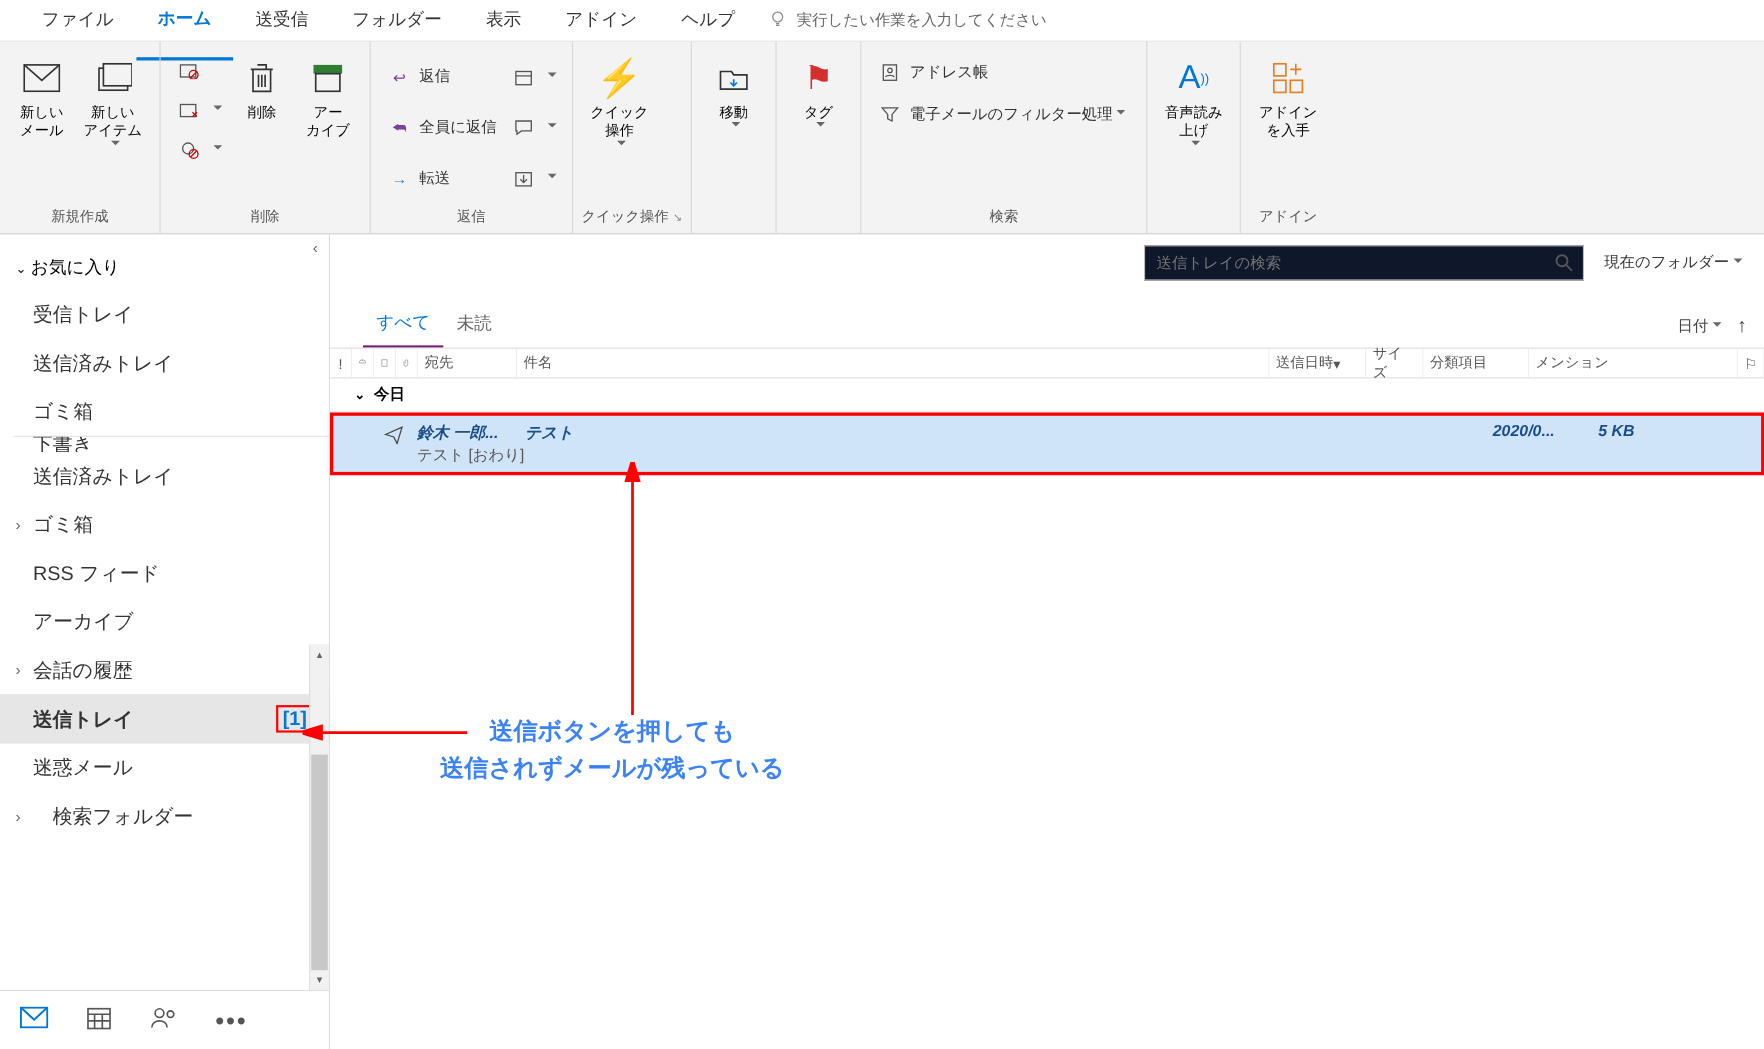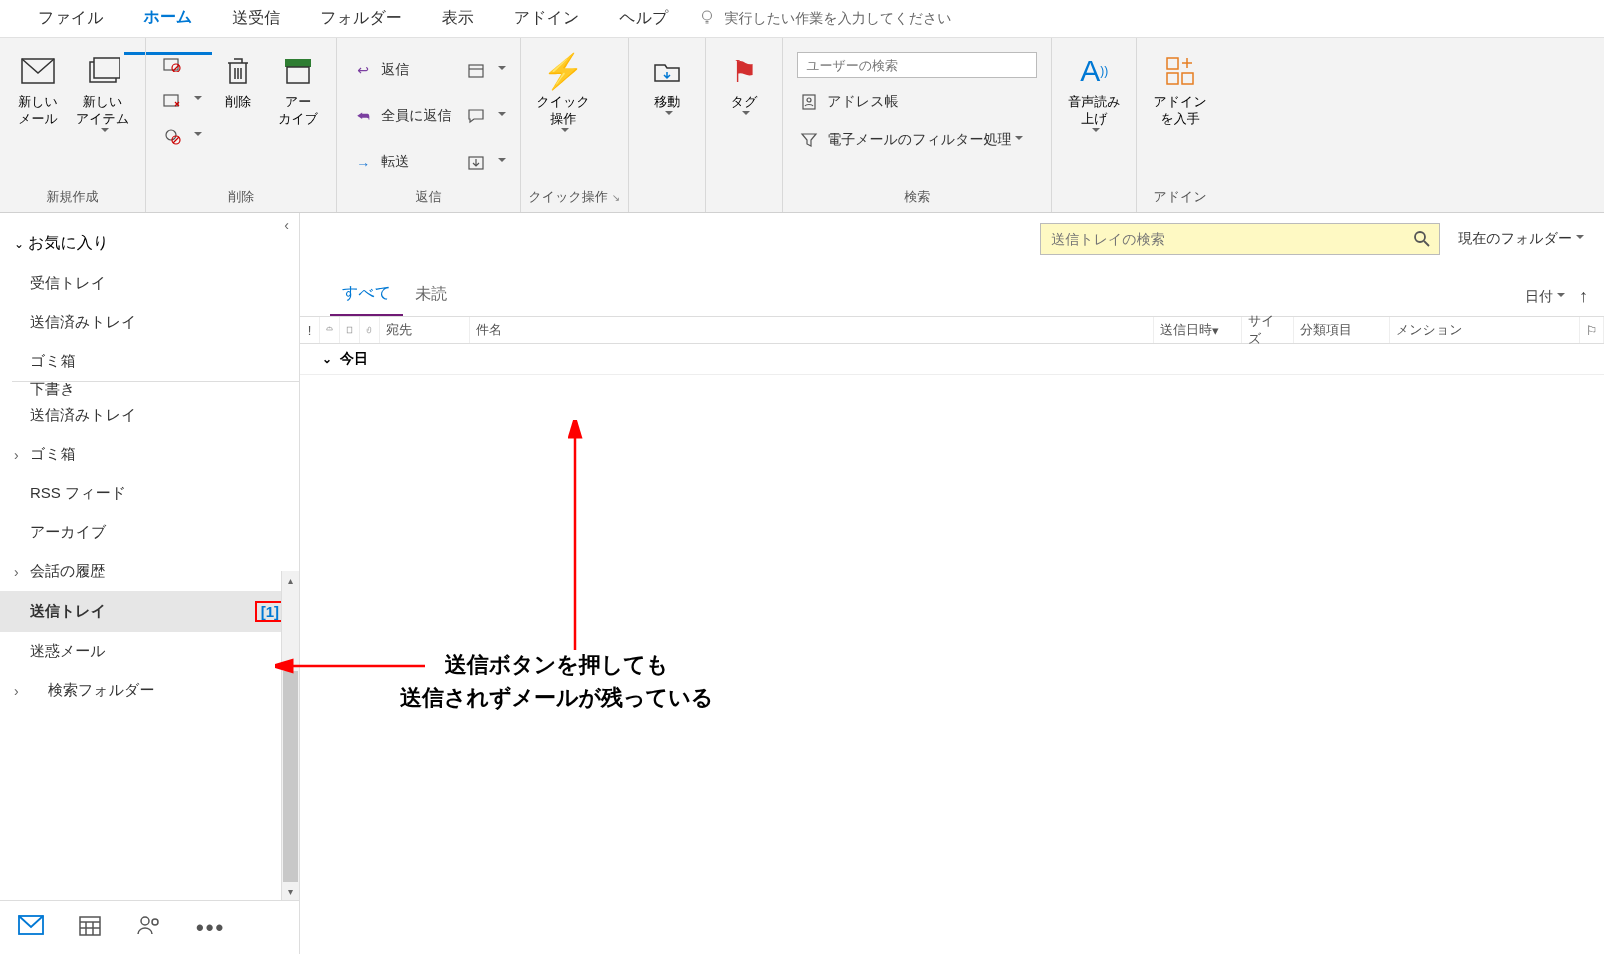--- a/index.html
+++ b/index.html
@@ -26,40 +26,40 @@
 .dropdown-caret::after { content: ""; display: inline-block; border: 4px solid transparent; border-top-color: #666; margin-left: 4px; vertical-align: middle; }
 .ribbon-group-label.launcher::after { content: "↘"; font-size: 10px; margin-left: 4px; color: #888; }
 
 
 .main { display: flex; height: calc(954px - 38px - 175px); position: relative; }
 .sidebar { width: 300px; border-right: 1px solid #ddd; display: flex; flex-direction: column; position: relative; }
 .sidebar .collapse-handle { position: absolute; top: 4px; right: 10px; font-size: 14px; color: #666; cursor: pointer; }
 .fav-header { display: flex; align-items: center; font-size: 16px; padding: 20px 14px 10px; cursor: pointer; }
 .fav-header .chevron { margin-right: 4px; font-size: 12px; }
 .folder-list { flex: 1; overflow: hidden; position: relative; }
-.folder-item { font-size: 15px; padding: 10px 14px 10px 30px; cursor: pointer; color: #333; display: flex; justify-content: space-between; align-items: center; }
+.folder-item { font-size: 18px; padding: 10px 14px 10px 30px; cursor: pointer; color: #333; display: flex; justify-content: space-between; align-items: center; }
 .folder-item.exp::before { content: "›"; position: absolute; left: 14px; transform: rotate(0deg); color: #666; font-size: 14px; }
 .folder-item.selected { background: #e6e6e6; font-weight: 700; }
 .folder-item .count { color: #0078d4; font-weight: 700; }
 .folder-item .count.boxed { border: 2px solid #ff0000; padding: 0 4px; }
 .scroll-track { position: absolute; right: 0; top: 190px; bottom: 0; width: 18px; background: #f1f1f1; border-left: 1px solid #ddd; }
 .scroll-thumb { position: absolute; left: 1px; right: 1px; top: 100px; height: 260px; background: #c8c8c8; }
 .scroll-arrow { position: absolute; left: 0; right: 0; height: 18px; background: #f1f1f1; display: flex; align-items: center; justify-content: center; font-size: 10px; color: #666; }
 .scroll-arrow.up { top: 0; }
 .scroll-arrow.down { bottom: 0; }
 
 
 .nav-bar { height: 54px; border-top: 1px solid #ddd; display: flex; align-items: center; padding-left: 18px; gap: 34px; }
 .nav-bar .nav-icon { font-size: 22px; color: #555; cursor: pointer; }
 .nav-bar .nav-icon.active { color: #0078d4; }
 
 
 .content { flex: 1; display: flex; flex-direction: column; }
 .search-row { display: flex; align-items: center; padding: 10px 12px 4px 8px; gap: 10px; }
-.search-box { flex: 0 0 400px; margin-left: auto; display: flex; border: 1px solid #bbb; height: 32px; align-items: center; background: #fef9c3; }
+.search-box { flex: 0 0 400px; margin-left: auto; display: flex; border: 1px solid #bbb; height: 32px; align-items: center; background: #0f172a; }
 .search-box input { flex: 1; border: none; outline: none; font-size: 14px; padding: 0 10px; color: #888; background: transparent; }
 .search-box .search-icon { width: 34px; display: flex; align-items: center; justify-content: center; color: #555; cursor: pointer; font-size: 16px; }
 .scope-sel { font-size: 14px; color: #333; padding: 6px 8px; cursor: pointer; }
 
 .filter-tabs { display: flex; align-items: center; padding: 18px 16px 0 30px; }
 .filter-tab { font-size: 16px; padding: 6px 12px 10px; color: #666; cursor: pointer; }
 .filter-tab.active { color: #0078d4; border-bottom: 2px solid #701a75; }
 .filter-right { margin-left: auto; display: flex; align-items: center; gap: 14px; color: #444; font-size: 14px; }
 
 .col-headers { display: flex; align-items: center; border-top: 1px solid #ddd; border-bottom: 1px solid #ddd; font-size: 13px; color: #555; height: 28px; }
@@ -81,21 +81,21 @@
 .msg-icon-cell svg { width: 18px; height: 18px; }
 .msg-main { flex: 1; }
 .msg-line1 { display: flex; font-size: 14.5px; font-weight: 700; font-style: italic; color: #1a4e8a; }
 .msg-line1 .to { width: 92px; white-space: nowrap; overflow: hidden; text-overflow: ellipsis; }
 .msg-line1 .subj { flex: 1; padding-left: 6px; }
 .msg-line1 .date { width: 90px; text-align: left; }
 .msg-line1 .size { width: 150px; padding-left: 6px; }
 .msg-line2 { font-size: 14px; color: #555; margin-top: 2px; }
 
 
-.annotation-text { position: absolute; color: #000000; font-weight: 700; font-size: 22px; text-align: center; line-height: 1.5; }
+.annotation-text { position: absolute; color: #3b82f6; font-weight: 700; font-size: 22px; text-align: center; line-height: 1.5; }
 .arrow-svg { position: absolute; pointer-events: none; }
 
 .hr-sep { border-top: 1px solid #ddd; margin: 0 0 0 12px; }
 </style>
 </head>
 <body>
 
 <div class="menu-bar">
   <div class="menu-item">ファイル</div>
   <div class="menu-item active">ホーム</div>
@@ -271,21 +271,20 @@
       <div class="ribbon-big-btn dropdown-caret">
         <span class="icon" style="color:#d32f2f">⚑</span>
         <span class="lbl">タグ</span>
       </div>
     </div>
     <div class="ribbon-group-label"></div>
   </div>
 
   <div class="ribbon-group" style="flex:0 0 260px;">
     <div class="ribbon-group-body" style="flex-direction:column; gap:10px; padding:8px 6px;">
-      <input type="text" style="width: 240px; height: 26px; border: 1px solid rgb(187, 187, 187); padding: 0px 8px; font-size: 13px;" placeholder="ユーザーの検索">
       <div class="ribbon-small-btn">
           <span class="icon">
             <svg width="18" height="18" viewBox="0 0 18 18" fill="none" stroke="#555" stroke-width="1.2">
               <rect x="3" y="2" width="12" height="14"></rect>
               <circle cx="9" cy="7" r="2"></circle>
               <path d="M5 13c1-2 7-2 8 0"></path>
             </svg>
           </span>
           <span>アドレス帳</span>
         </div>
@@ -450,20 +449,36 @@
       <div class="col-cat">分類項目</div>
       <div class="col-men">メンション</div>
       <div class="col-flag">⚐</div>
     </div>
 
     <div class="group-row">
       <span class="chev">⌄</span>
       <span>今日</span>
     </div>
 
+    <div class="msg-row">
+      <div class="msg-icon-cell">
+        <svg viewBox="0 0 24 24" fill="none" stroke="#444" stroke-width="1.5">
+            <path d="M2 12l20-9-6 20-4-8-10-3z"></path>
+          </svg>
+      </div>
+      <div class="msg-main">
+        <div class="msg-line1">
+          <span class="to">鈴木 一郎...</span>
+          <span class="subj">テスト</span>
+          <span class="date">2020/0...</span>
+          <span class="size">5 KB</span>
+        </div>
+        <div class="msg-line2">テスト [おわり]</div>
+      </div>
+    </div>
   </div>
 
 </div>
 
 <svg class="arrow-svg" style="left:565px; top:420px;" width="20" height="230">
   <defs>
       <marker id="ah1" markerWidth="10" markerHeight="10" refX="5" refY="3" orient="auto">
         <path d="M0,0 L10,3 L0,6 z" fill="#ff0000"></path>
       </marker>
     </defs>

